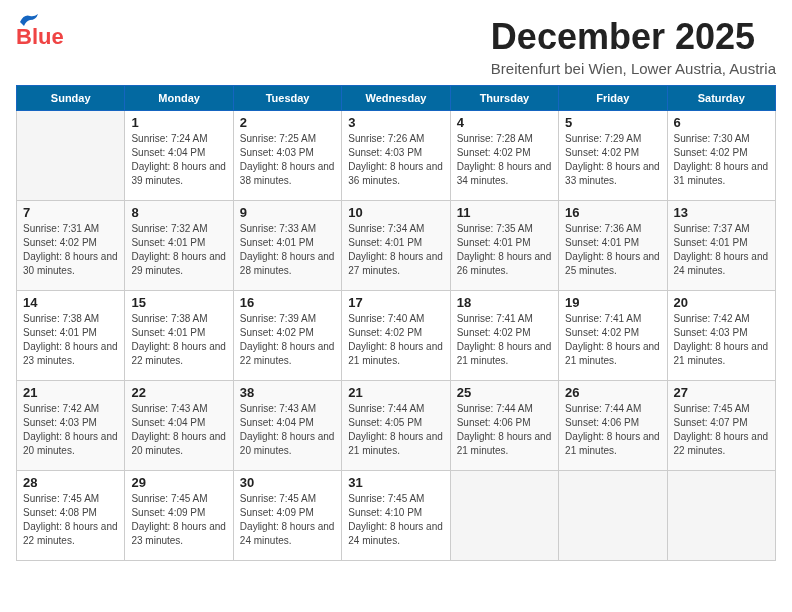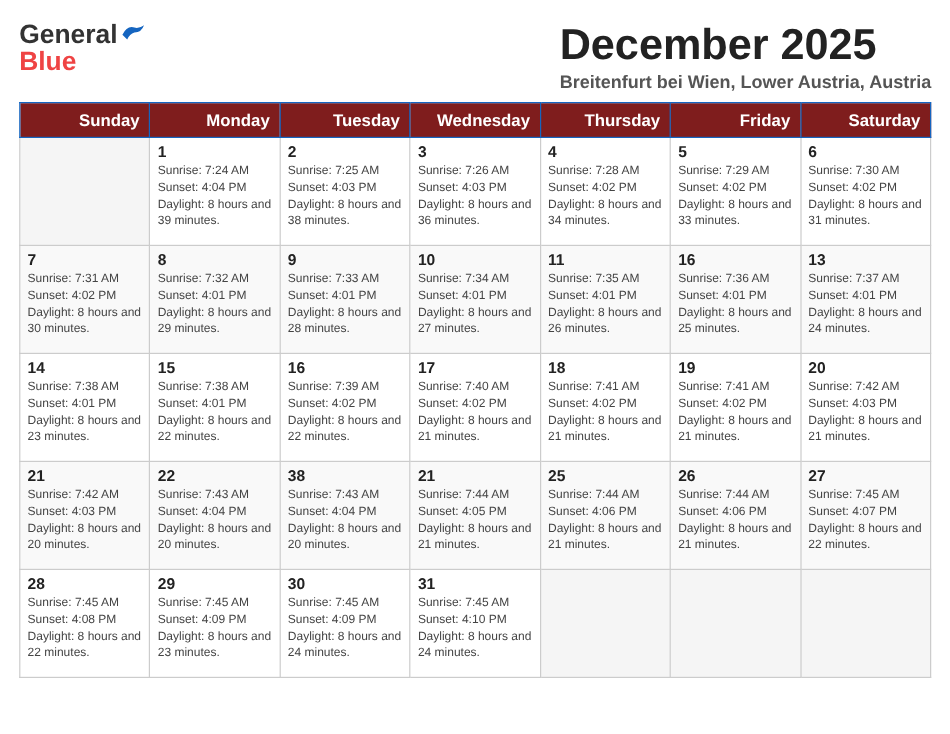--- a/index.html
+++ b/index.html
@@ -26,34 +26,33 @@
     }
     .month-title {
       font-size: 36px;
       font-weight: bold;
       color: #222;
     }
     .location {
       font-size: 15px;
       color: #555;
       margin-top: 2px;
-      font-weight: bold;
     }
     table {
       width: 100%;
       border-collapse: collapse;
       margin-top: 8px;
     }
     thead th {
-      background-color: #7f1d1d;
+      background-color: #0369a1;
       color: #fff;
-      font-size: 14px;
+      font-size: 11px;
       font-weight: bold;
       padding: 6px 8px;
-      text-align: right;
+      text-align: center;
       border: 1px solid #1565c0;
     }
     tbody td {
       border: 1px solid #ccc;
       vertical-align: top;
       padding: 4px 6px;
       width: 108px;
       height: 90px;
       font-size: 10.5px;
       color: #333;
@@ -77,21 +76,20 @@
       background: #f5f5f5 !important;
     }
   </style>
 </head>
 <body>
 
 <div>
   <div class="header">
     <div class="logo">
       <div style="display:flex;align-items:center;">
-        <span style="font-size:22px;font-weight:bold;color:#333;">General</span>
         <svg width="22" height="16" viewBox="0 0 22 16" style="margin-left:2px;margin-top:-4px;">
           <path d="M2,10 Q6,2 12,4 Q16,5 20,2 Q18,8 12,8 Q8,9 6,14 Z" fill="#1565c0"></path>
         </svg>
       </div>
       <span style="font-size:22px;font-weight:bold;color:#ef4444;margin-top:-4px;">Blue</span>
     </div>
     <div class="title-section">
       <div class="month-title">December 2025</div>
       <div class="location">Breitenfurt bei Wien, Lower Austria, Austria</div>
     </div>

